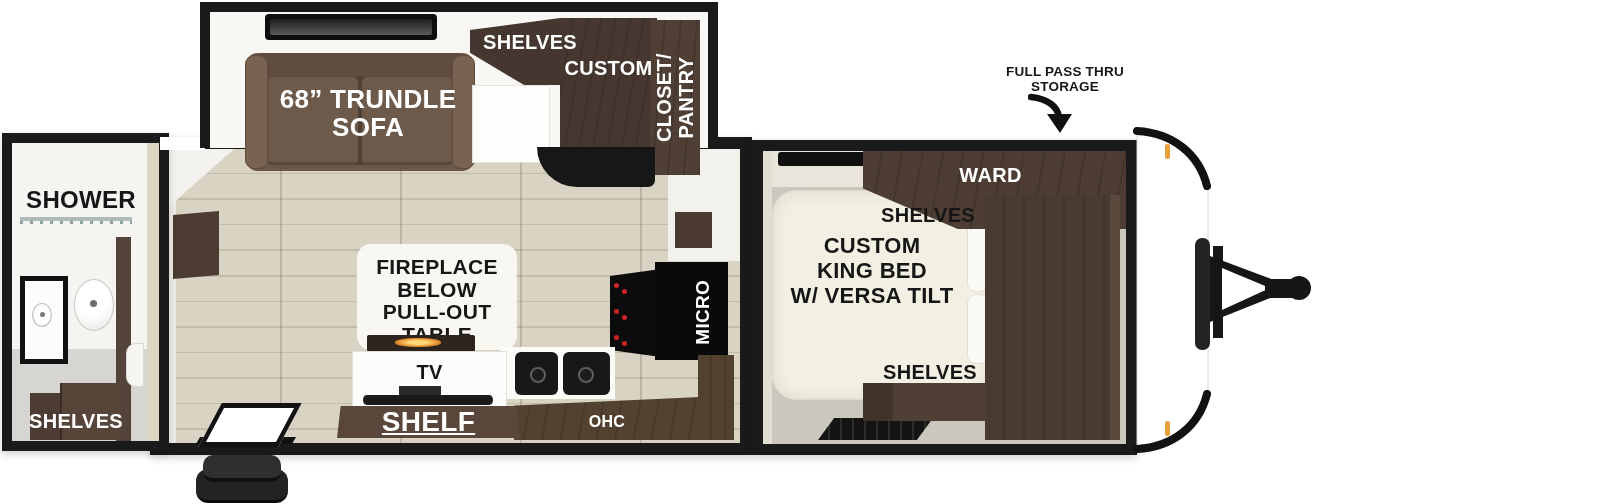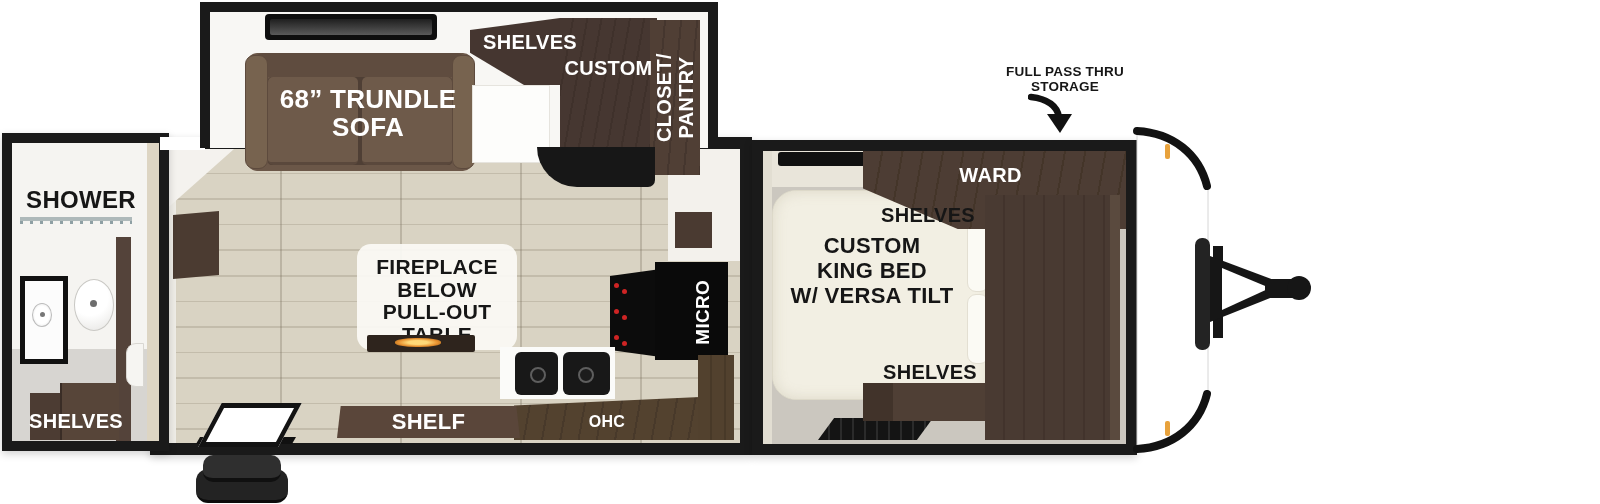--- a/index.html
+++ b/index.html
@@ -85,21 +85,21 @@
   #fireplace-label{left:0;right:0;top:12px;font-size:21px;}
   #fireplace{left:205px;top:186px;width:108px;height:17px;background:#2e241d;border-radius:2px;z-index:5;}
   #fireplace .glow{position:absolute;left:28px;top:3px;width:46px;height:9px;border-radius:45%;
     background:radial-gradient(ellipse at center,#ffd978 0 30%,var(--flame) 60%,#7a4a12);}
   #tv-counter{left:190px;top:202px;width:153px;height:55px;background:#fcfcfa;border:1px solid #e2e0da;z-index:6;}
   #tv-label{left:0;right:0;top:10px;font-size:20px;}
   #tv-icon-neck{position:absolute;left:46px;top:34px;width:42px;height:10px;background:#2a2a2a;}
   #tv-icon-base{position:absolute;left:10px;top:43px;width:130px;height:10px;background:#1a1a1a;border-radius:6px/8px;}
   #shelf-bar{left:175px;top:257px;width:183px;height:32px;background:#5a463a;
     clip-path:polygon(2% 0,98% 0,100% 100%,0 100%);z-index:6;display:flex;align-items:center;justify-content:center;}
-  #shelf-label{font-size:22px;}
+  #shelf-label{font-size:28px;text-decoration:underline;}
   #sink-counter{left:338px;top:198px;width:115px;height:52px;background:#fbfbf9;z-index:5;}
   .sink{position:absolute;top:5px;width:43px;height:43px;background:#181818;border-radius:6px;z-index:6;}
   #sink-a{left:15px;} #sink-b{left:63px;width:47px;}
   .sink:after{content:"";position:absolute;left:15px;top:15px;width:12px;height:12px;border-radius:50%;
     background:#1c1c1c;border:2px solid #5e5e5e;}
   #ohc-run{left:352px;top:248px;width:186px;height:43px;z-index:5;
     background:repeating-linear-gradient(100deg,#53422f 0 16px,#48392a 16px 18px);
     clip-path:polygon(0 20%,100% 0,100% 100%,0 100%);}
   #ohc-col{left:536px;top:206px;width:36px;height:85px;z-index:5;
     background:repeating-linear-gradient(90deg,#52412e 0 12px,#483928 12px 14px);}
@@ -183,20 +183,25 @@
 
       <div class="abs" id="fireplace-panel">
         <div class="abs lbl b" id="fireplace-label">FIREPLACE
 BELOW
 PULL-OUT TABLE</div>
       </div>
       <div class="abs" id="fireplace">
           <div class="glow"></div>
         </div>
 
+      <div class="abs" id="tv-counter">
+        <div class="abs lbl b" id="tv-label">TV</div>
+        <div id="tv-icon-neck"></div>
+        <div id="tv-icon-base"></div>
+      </div>
       <div class="abs" id="shelf-bar">
         <span class="lbl w" id="shelf-label">SHELF</span>
       </div>
 
       <div class="abs" id="sink-counter">
         <div class="sink" id="sink-a"></div>
         <div class="sink" id="sink-b"></div>
       </div>
       <div class="abs" id="ohc-run"></div>
       <div class="abs" id="ohc-col"></div>

